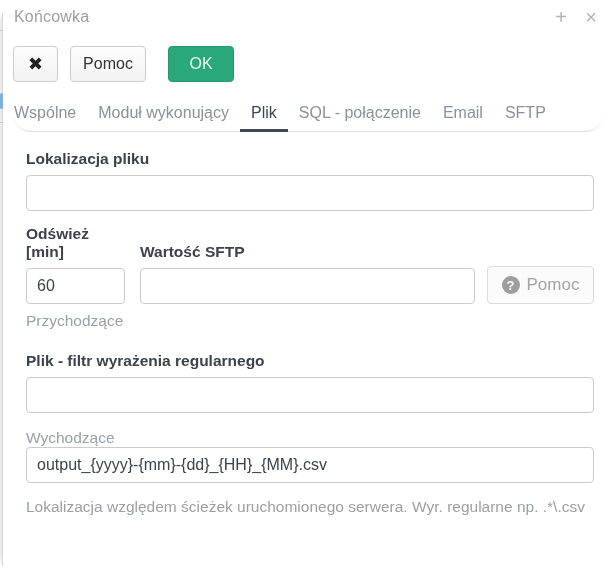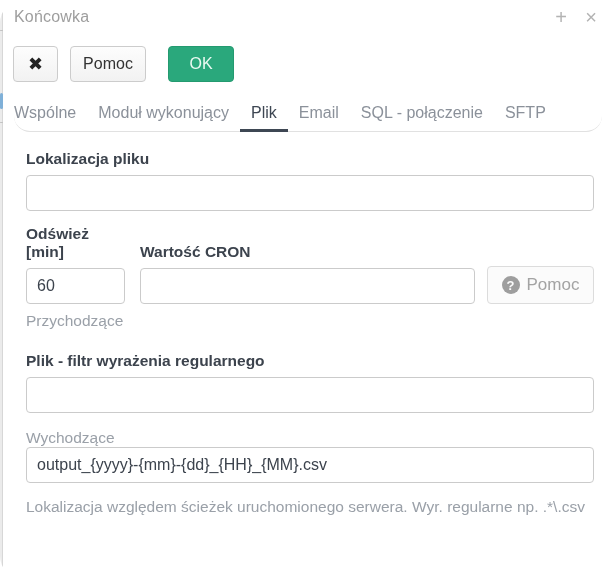--- a/index.html
+++ b/index.html
@@ -122,37 +122,37 @@
   <div class="btn-row">
     <button class="btn btn-x">✖</button>
     <button class="btn btn-cancel">Pomoc</button>
     <button class="btn btn-ok">OK</button>
   </div>
 
   <div class="tabs">
     <div class="tab">Wspólne</div>
     <div class="tab">Moduł wykonujący</div>
     <div class="tab active">Plik</div>
+    <div class="tab">SQL - połączenie</div>
     <div class="tab">Email</div>
-    <div class="tab">SQL - połączenie</div>
     <div class="tab">SFTP</div>
   </div>
 
   <div class="content">
 
     <div class="field-label lbl-location">Lokalizacja pliku</div>
     <input class="text-input" type="text" value="" style="">
 
     <div class="row2">
       <div class="col-refresh">
         <div class="field-label">Odśwież [min]</div>
         <input class="text-input" type="text" value="60" style="">
       </div>
       <div class="col-cron">
-        <div class="field-label">Wartość CRON</div>
+        <div class="field-label">Wartość SFTP</div>
         <input class="text-input" type="text" value="" style="">
       </div>
       <button class="btn-help">
         <span class="q-icon">?</span>
         <span>Pomoc</span>
       </button>
     </div>
 
     <div class="section-label sec-incoming">Przychodzące</div>
 

